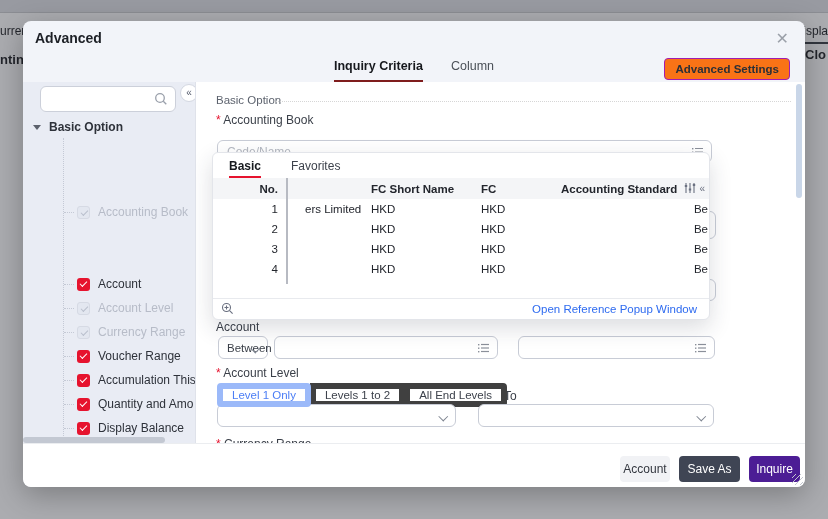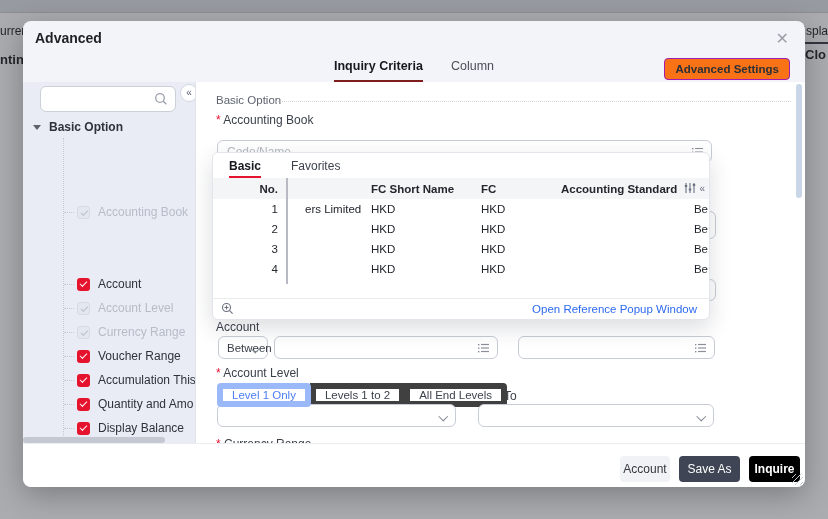--- a/index.html
+++ b/index.html
@@ -120,21 +120,21 @@
   .p-zoom { position:absolute; left:8px; top:4px; }
   .p-link { position:absolute; right:12px; top:5px; font-size:11.5px; color:#2e6bf0; }
 
   
   .m-footer { position:absolute; left:0; right:0; bottom:0; height:44px; background:#fff;
     border-top:1px solid #ebedf0; border-radius:0 0 8px 8px; }
   .btn { position:absolute; top:12px; height:26px; border-radius:4px; font-size:12px;
     display:flex; align-items:center; justify-content:center; cursor:pointer; }
   .btn-cancel { right:135px; width:50px; background:#f1f2f5; color:#33373f; }
   .btn-save { right:65px; width:61px; background:#3f4554; color:#fff; }
-  .btn-inquire { right:5px; width:51px; background:#000000; color:#fff;font-weight:bold; }
+  .btn-inquire { right:5px; width:51px; background:#4c1d95; color:#fff; }
   .resize-h { position:absolute; right:2px; bottom:2px; width:11px; height:11px;
     background:repeating-linear-gradient(135deg, transparent 0 2.5px, #c3c7cf 2.5px 3.5px); }
   svg { display:block; }
 </style>
 </head>
 <body>
 <div class="stage">
 
   <div class="bg-page">
     <div class="bg-topstrip"></div>

